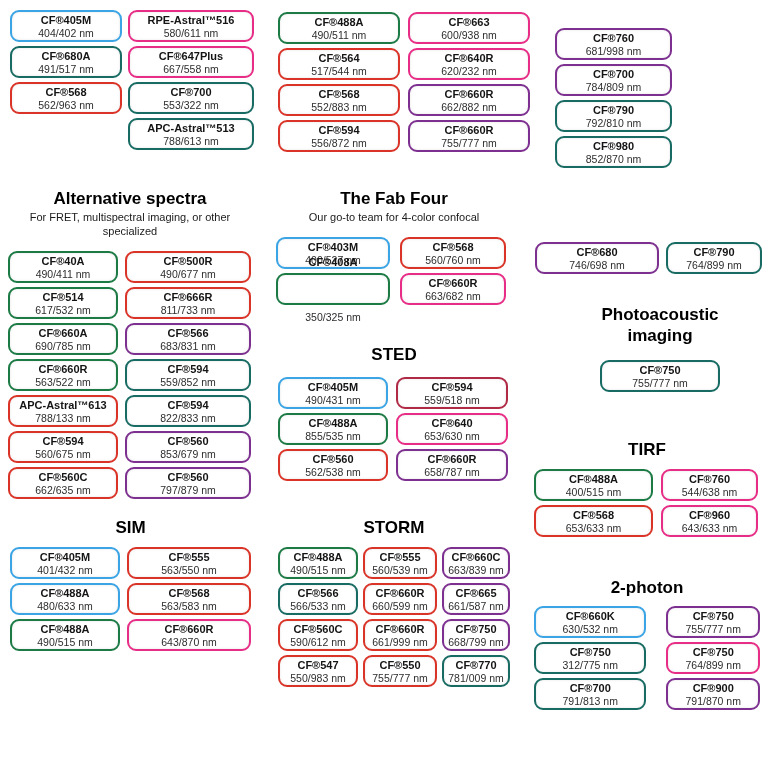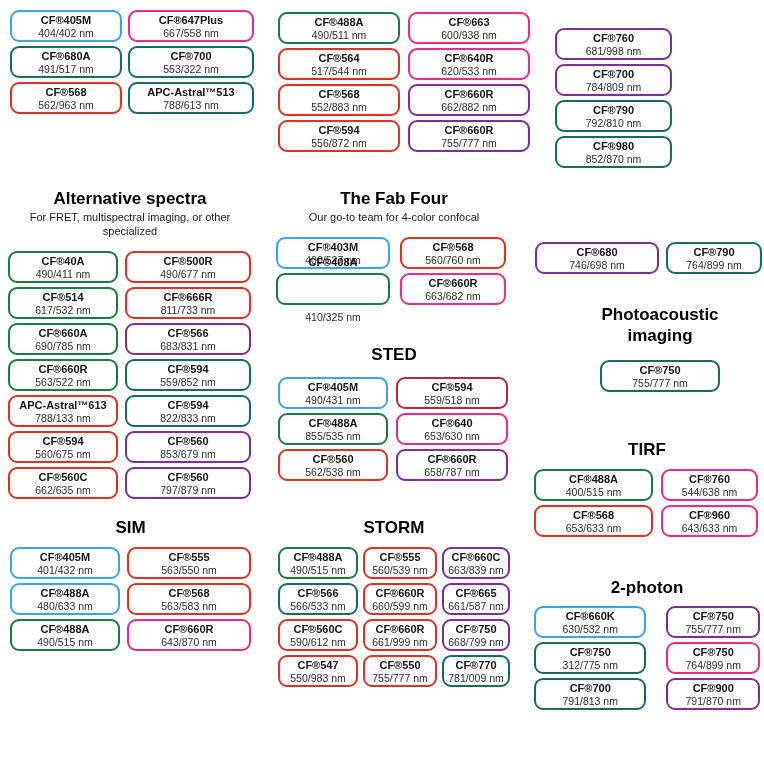--- a/index.html
+++ b/index.html
@@ -66,20 +66,24 @@
             <div class="n">CF®680A</div>
             <div class="v">491/517 nm</div>
           </div>
           <div class="box" style="border-color: rgb(218, 51, 39);">
             <div class="n">CF®568</div>
             <div class="v">562/963 nm</div>
           </div>
         </div>
       <div class="col w126">
           <div class="box" style="border-color: rgb(231, 45, 134);">
+            <div class="n">RPE-Astral™516</div>
+            <div class="v">580/611 nm</div>
+          </div>
+          <div class="box" style="border-color: rgb(231, 45, 134);">
             <div class="n">CF®647Plus</div>
             <div class="v">667/558 nm</div>
           </div>
           <div class="box" style="border-color: rgb(24, 107, 99);">
             <div class="n">CF®700</div>
             <div class="v">553/322 nm</div>
           </div>
           <div class="box" style="border-color: rgb(24, 107, 99);">
             <div class="n">APC-Astral™513</div>
             <div class="v">788/613 nm</div>
@@ -108,21 +112,21 @@
             <div class="v">556/872 nm</div>
           </div>
         </div>
       <div class="col w122">
           <div class="box" style="border-color: rgb(231, 45, 134);">
             <div class="n">CF®663</div>
             <div class="v">600/938 nm</div>
           </div>
           <div class="box" style="border-color: rgb(231, 45, 134);">
             <div class="n">CF®640R</div>
-            <div class="v">620/533 nm</div>
+            <div class="v">620/232 nm</div>
           </div>
           <div class="box" style="border-color: rgb(126, 48, 144);">
             <div class="n">CF®660R</div>
             <div class="v">662/882 nm</div>
           </div>
           <div class="box" style="border-color: rgb(126, 48, 144);">
             <div class="n">CF®660R</div>
             <div class="v">755/777 nm</div>
           </div>
         </div>
@@ -223,21 +227,21 @@
     <div class="heading">The Fab Four</div>
     <div class="subtitle">Our go-to team for 4-color confocal</div>
     <div class="cols">
       <div class="col w114">
           <div class="box" style="border-color: rgb(58, 164, 228);">
             <div class="n">CF®403M</div>
             <div class="v">400/527 nm</div>
           </div>
           <div class="box" style="border-color: rgb(28, 122, 69); gap: 42px;">
             <div class="n">CF®408A</div>
-            <div class="v">410/325 nm</div>
+            <div class="v">350/325 nm</div>
           </div>
         </div>
       <div class="col w106">
           <div class="box" style="border-color: rgb(218, 51, 39);">
             <div class="n">CF®568</div>
             <div class="v">560/760 nm</div>
           </div>
           <div class="box" style="border-color: rgb(231, 45, 134);">
             <div class="n">CF®660R</div>
             <div class="v">663/682 nm</div>

